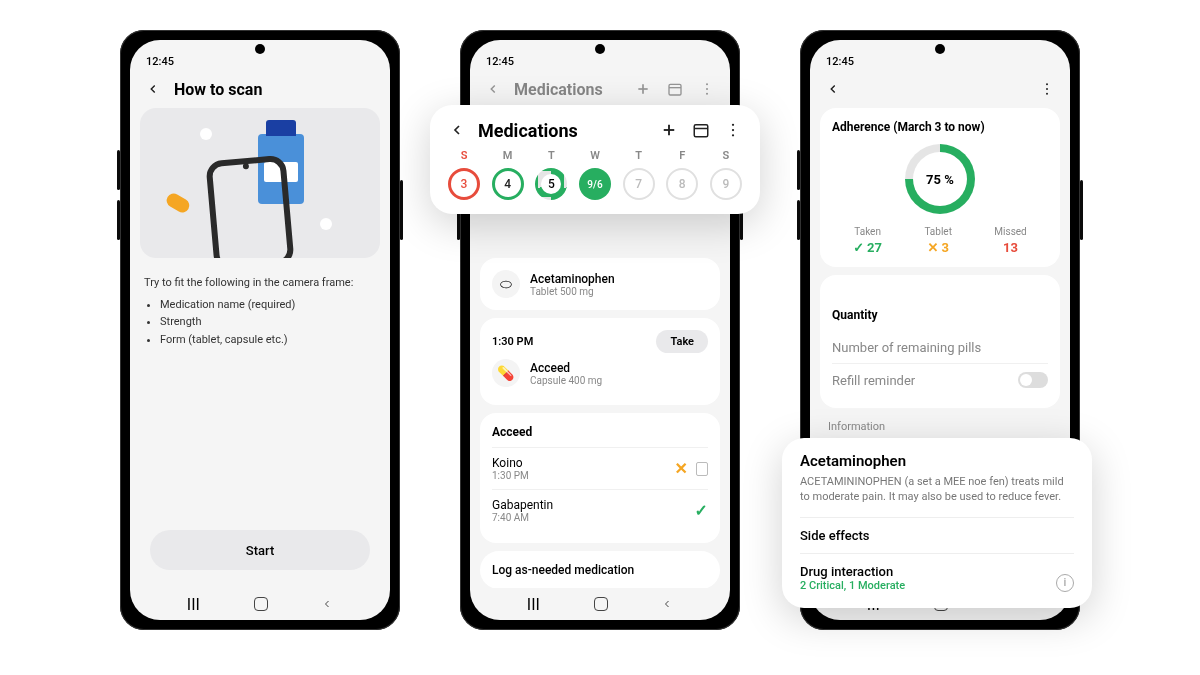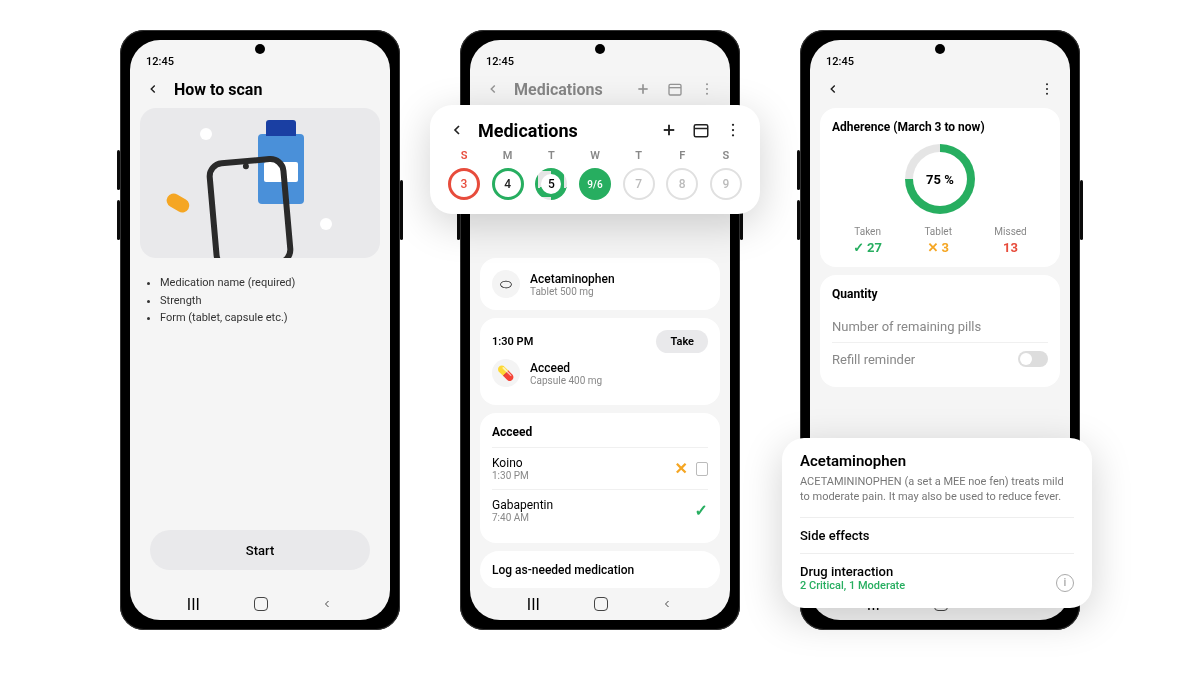--- a/index.html
+++ b/index.html
@@ -138,21 +138,21 @@
   
   .adh-card .title{font-size:12px;font-weight:700;margin-bottom:10px;}
   .ring-wrap{display:flex;justify-content:center;margin-bottom:12px;}
   .ring{width:70px;height:70px;border-radius:50%;background:conic-gradient(#27ae60 0 75%, #e5e5e5 75% 100%);display:flex;align-items:center;justify-content:center;}
   .ring-inner{width:54px;height:54px;background:#fff;border-radius:50%;display:flex;align-items:center;justify-content:center;font-size:13px;font-weight:700;}
   .stats-row{display:flex;justify-content:space-around;}
   .stat{text-align:center;}
   .stat .label{font-size:10px;color:#888;}
   .stat .val{font-size:13px;font-weight:700;margin-top:3px;display:flex;align-items:center;justify-content:center;gap:3px;}
   .green{color:#27ae60;} .orange{color:#f5a623;} .red{color:#e74c3c;}
-  .qty-card .hdr{font-size:12px;font-weight:700;margin-bottom:10px;}
+  .qty-card .hdr{font-size:12px;font-weight:700;margin-bottom:10px;margin-top:21px;}
   .qty-row{display:flex;justify-content:space-between;align-items:center;padding:8px 0;font-size:13px;color:#888;}
   .toggle{width:30px;height:16px;background:#ddd;border-radius:8px;position:relative;}
   .toggle::after{content:"";position:absolute;left:2px;top:2px;width:12px;height:12px;background:#fff;border-radius:50%;}
 
   .info-card-overlay{position:absolute;z-index:50;background:#fff;border-radius:22px;box-shadow:0 10px 40px rgba(0,0,0,0.18);padding:14px 18px;}
   .info-title{font-size:15px;font-weight:600;margin-bottom:4px;}
   .info-desc{font-size:11px;color:#777;line-height:1.4;margin-bottom:12px;}
   .info-sec{border-top:1px solid #eee;padding:10px 0;font-size:13px;font-weight:500;display:flex;justify-content:space-between;align-items:flex-end;}
   .info-sub{font-size:11px;color:#27ae60;font-weight:500;}
 </style>
@@ -178,20 +178,21 @@
     </div>
     <div class="content">
       <div class="illus-card">
         <div class="pill-w" style="top:20px;left:60px;"></div>
         <div class="pill-w" style="top:110px;left:180px;"></div>
         <div class="pill-o"></div>
         <div class="bottle" style="position:absolute;top:26px;left:118px;"></div>
         <div class="phone-outline"></div>
       </div>
       <div class="instr">
+        <div>Try to fit the following in the camera frame:</div>
         <ul>
           <li>Medication name (required)</li>
           <li>Strength</li>
           <li>Form (tablet, capsule etc.)</li>
         </ul>
       </div>
     </div>
     <div class="start-btn">Start</div>
     <div class="nav-bar">
       <span>III</span>
@@ -416,20 +417,21 @@
       <div class="card qty-card">
         <div class="hdr">Quantity</div>
         <div class="qty-row">
           <span>Number of remaining pills</span>
         </div>
         <div class="qty-row" style="border-top:1px solid #f0f0f0;">
           <span>Refill reminder</span>
           <div class="toggle"></div>
         </div>
       </div>
+      <div style="font-size:11px;color:#888;padding:4px 8px;">Information</div>
     </div>
     <div class="nav-bar">
       <span>III</span>
       <span style="width:14px;height:14px;border:1.5px solid #444;border-radius:4px;"></span>
       <span><svg width="12" height="12" viewBox="0 0 24 24" fill="none" stroke="#444" stroke-width="2">
             <polyline points="15 18 9 12 15 6"></polyline>
           </svg></span>
     </div>
   </div>
 </div>

